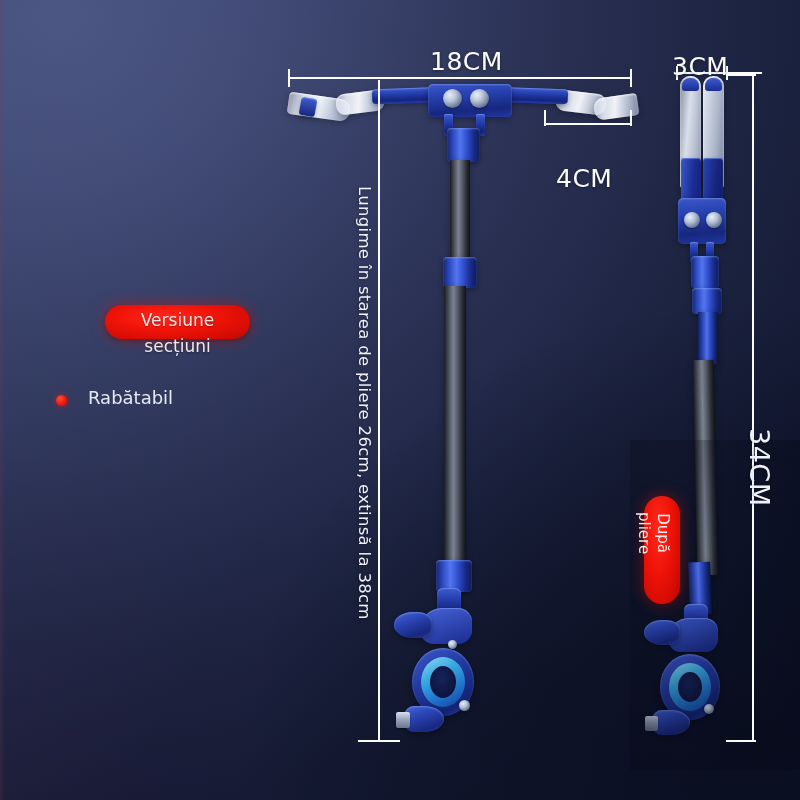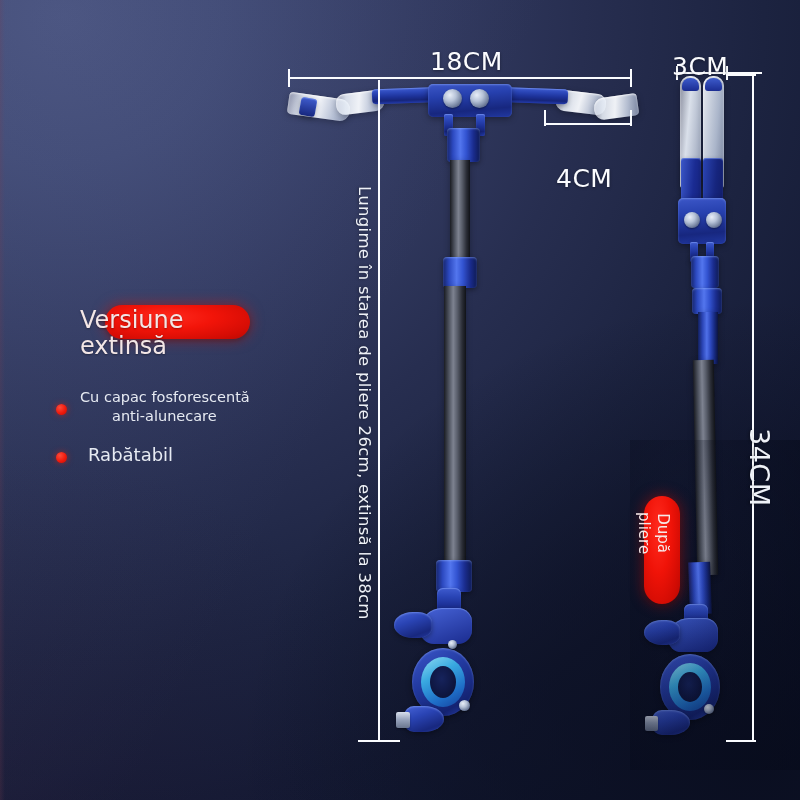--- a/index.html
+++ b/index.html
@@ -38,21 +38,21 @@
     text-shadow:0 1px 3px rgba(0,0,0,.35);
   }
   .badge-version{
     position:absolute; left:105px; top:305px;
     width:145px; height:34px; border-radius:18px;
     background:radial-gradient(ellipse at 42% 36%, #ff2a1e 0%, #f21409 40%, #d40c04 78%, #b80a03 100%);
     box-shadow:0 0 14px rgba(220,20,10,.55), 0 2px 5px rgba(0,0,0,.35);
   }
   .badge-version-text{
     position:absolute; left:80px; top:307px; width:195px;
-    text-align:left; color:#f3e6e6; font-size:24px; line-height:26px;
+    text-align:center; color:#f3e6e6; font-size:17px; line-height:26px;
     text-shadow:0 1px 2px rgba(0,0,0,.35);
   }
   .features{ position:absolute; left:50px; top:388px; width:330px; }
   .feat{ position:relative; margin-bottom:19px; padding-left:30px; }
   .feat .dot{
     position:absolute; left:6px; top:7px; width:11px; height:11px; border-radius:50%;
     background:radial-gradient(circle at 35% 32%, #ff4b3a 0%, #ef1a0c 55%, #c50c03 100%);
     box-shadow:0 0 6px rgba(230,30,15,.6);
   }
   .feat .txt{ color:#e6eaf2; font-size:14.5px; line-height:19px; display:block; }
@@ -151,31 +151,24 @@
   <div class="bg-base"></div>
   <div class="bg-tint"></div>
   <div class="bg-edge"></div>
 
   <div class="title">
   </div>
 
   <div class="badge-version"></div>
   <div class="badge-version-text">
     <div>Versiune</div>
-    <div>extinsă</div>
+    <div>secțiuni</div>
   </div>
 
   <div class="features">
-    <div class="feat f2">
-      <span class="dot"></span>
-      <span class="txt">
-        <span>Cu capac fosforescentă</span>
-        <span class="l2">anti-alunecare</span>
-      </span>
-    </div>
     <div class="feat f3">
       <span class="dot"></span>
       <span class="txt">Rabătabil</span>
     </div>
   </div>
 
   <div>
 
     <div class="grip" style="left:288px; top:96px; width:62px; height:22px; transform:rotate(8deg); border-radius:4px 10px 10px 4px;"></div>
     <div class="grip" style="left:336px; top:92px; width:48px; height:21px; transform:rotate(-7deg);"></div>

